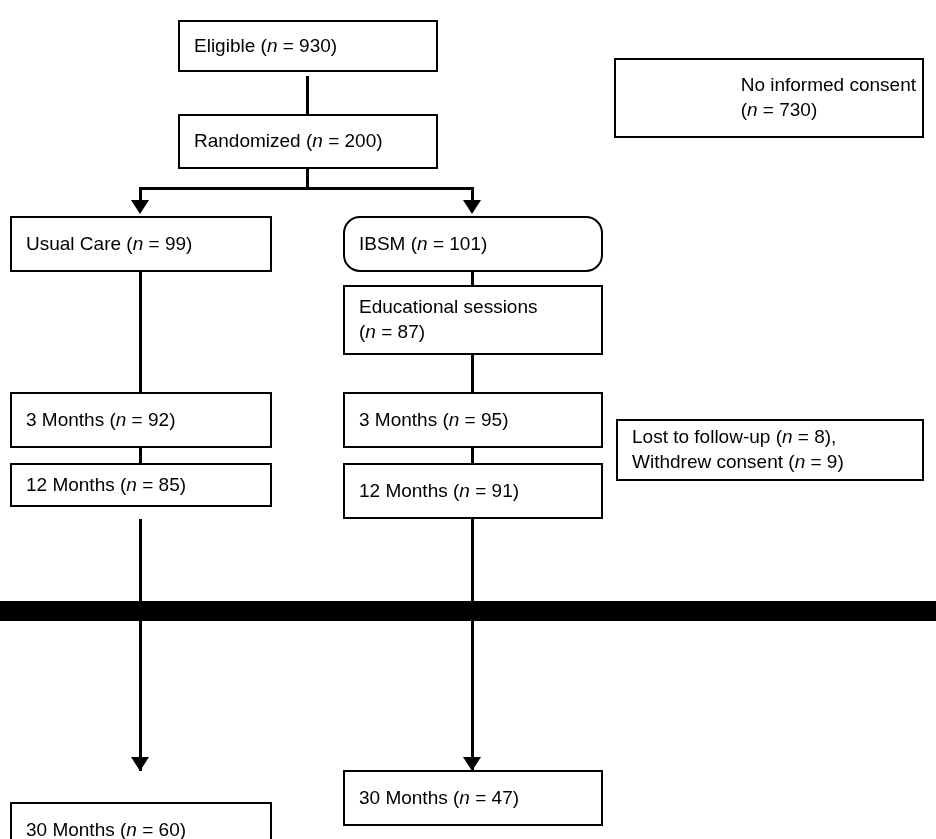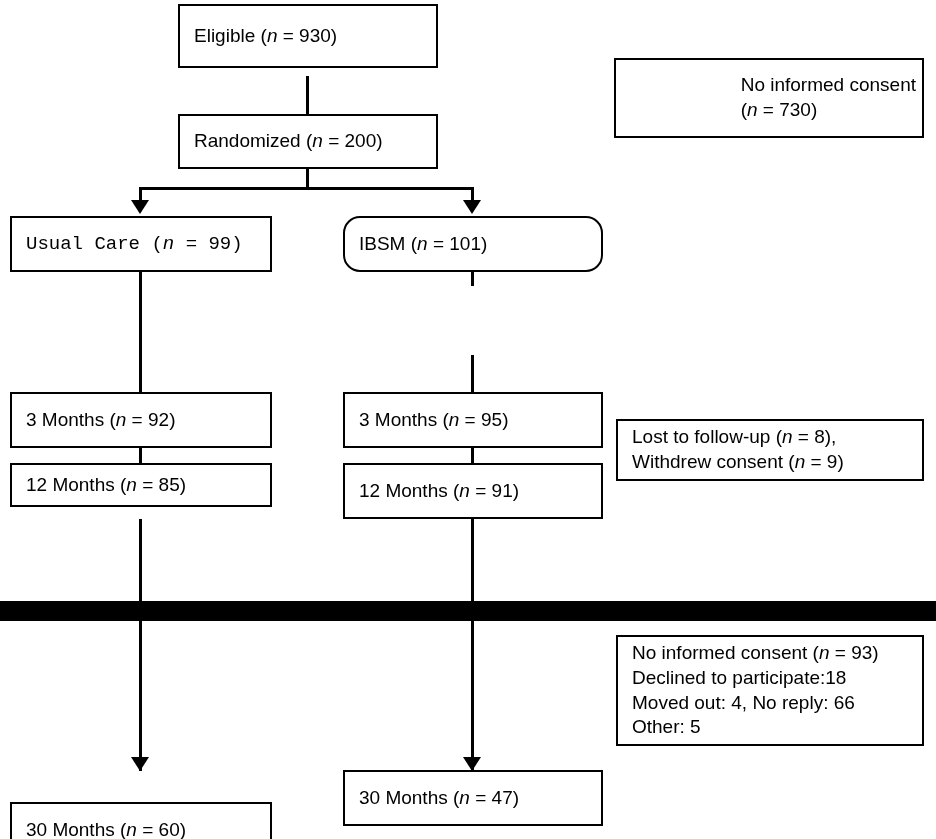--- a/index.html
+++ b/index.html
@@ -59,21 +59,21 @@
   }
   i.ital {
     font-style: italic;
   }
 </style>
 </head>
 <body>
 
 <div id="canvas">
 
-  <div class="box" style="left:178px; top:4px; width:260px; height:64px;">
+  <div class="box" style="left:178px; top:20px; width:260px; height:52px;">
     <span class="txt">Eligible (<i class="ital">n</i> = 930)</span>
   </div>
 
   <div class="vline" style="left:306px; top:76px; height:39px;"></div>
 
   <div class="box" style="left:178px; top:114px; width:260px; height:55px;">
     <span class="txt">Randomized  (<i class="ital">n</i> = 200)</span>
   </div>
 
   <div class="box" style="left:614px; top:58px; width:310px; height:80px; align-items:center;justify-content:flex-end;">
@@ -81,30 +81,34 @@
 (<i class="ital">n</i> = 730)</span>
   </div>
 
   <div class="vline" style="left:306px; top:169px; height:20px;"></div>
   <div class="hline" style="left:139px; top:187px; width:335px;"></div>
   <div class="vline" style="left:139px; top:187px; height:18px;"></div>
   <div class="vline" style="left:471px; top:187px; height:18px;"></div>
   <div class="arrowhead" style="left:131px; top:200px;"></div>
   <div class="arrowhead" style="left:463px; top:200px;"></div>
 
-  <div class="box" style="left:10px; top:216px; width:262px; height:56px;font-family:Liberation Mono, monospace;">
+  <div class="box" style="left:10px; top:216px; width:262px; height:56px;">
     <span class="txt">Usual Care (<i class="ital">n</i> = 99)</span>
   </div>
 
   <div class="box" style="left:343px; top:216px; width:260px; height:56px;border-radius:17px;">
     <span class="txt">IBSM (<i class="ital">n</i> = 101)</span>
   </div>
 
   <div class="vline" style="left:471px; top:272px; height:14px;"></div>
 
+  <div class="box" style="left:343px; top:285px; width:260px; height:70px;">
+    <span class="txt">Educational sessions
+(<i class="ital">n</i> = 87)</span>
+  </div>
 
   <div class="vline" style="left:139px; top:272px; height:121px;"></div>
 
   <div class="vline" style="left:471px; top:355px; height:38px;"></div>
 
   <div class="box" style="left:10px; top:392px; width:262px; height:56px;">
     <span class="txt">3 Months (<i class="ital">n</i> = 92)</span>
   </div>
   <div class="box" style="left:343px; top:392px; width:260px; height:56px;">
     <span class="txt">3 Months (<i class="ital">n</i> = 95)</span>
@@ -123,26 +127,20 @@
   </div>
   <div class="box" style="left:343px; top:463px; width:260px; height:56px;">
     <span class="txt">12 Months (<i class="ital">n</i> = 91)</span>
   </div>
 
   <div class="vline" style="left:139px; top:519px; height:252px;"></div>
   <div class="vline" style="left:471px; top:519px; height:252px;"></div>
 
   <div class="blackband" style="left:0px; top:601px; width:936px; height:20px;"></div>
 
-  <div class="box" style="left:616px; top:635px; width:308px; height:111px; align-items:center;">
-    <span class="txt">No informed consent (<i class="ital">n</i> = 93)
-   Declined to participate:18
-   Moved out: 4, No reply: 66
-   Other: 5</span>
-  </div>
 
   <div class="arrowhead" style="left:131px; top:757px;"></div>
   <div class="arrowhead" style="left:463px; top:757px;"></div>
 
   <div class="box" style="left:10px; top:770px; width:262px; height:56px;margin-top:32px;">
     <span class="txt">30 Months (<i class="ital">n</i> = 60)</span>
   </div>
   <div class="box" style="left:343px; top:770px; width:260px; height:56px;">
     <span class="txt">30 Months (<i class="ital">n</i> = 47)</span>
   </div>

